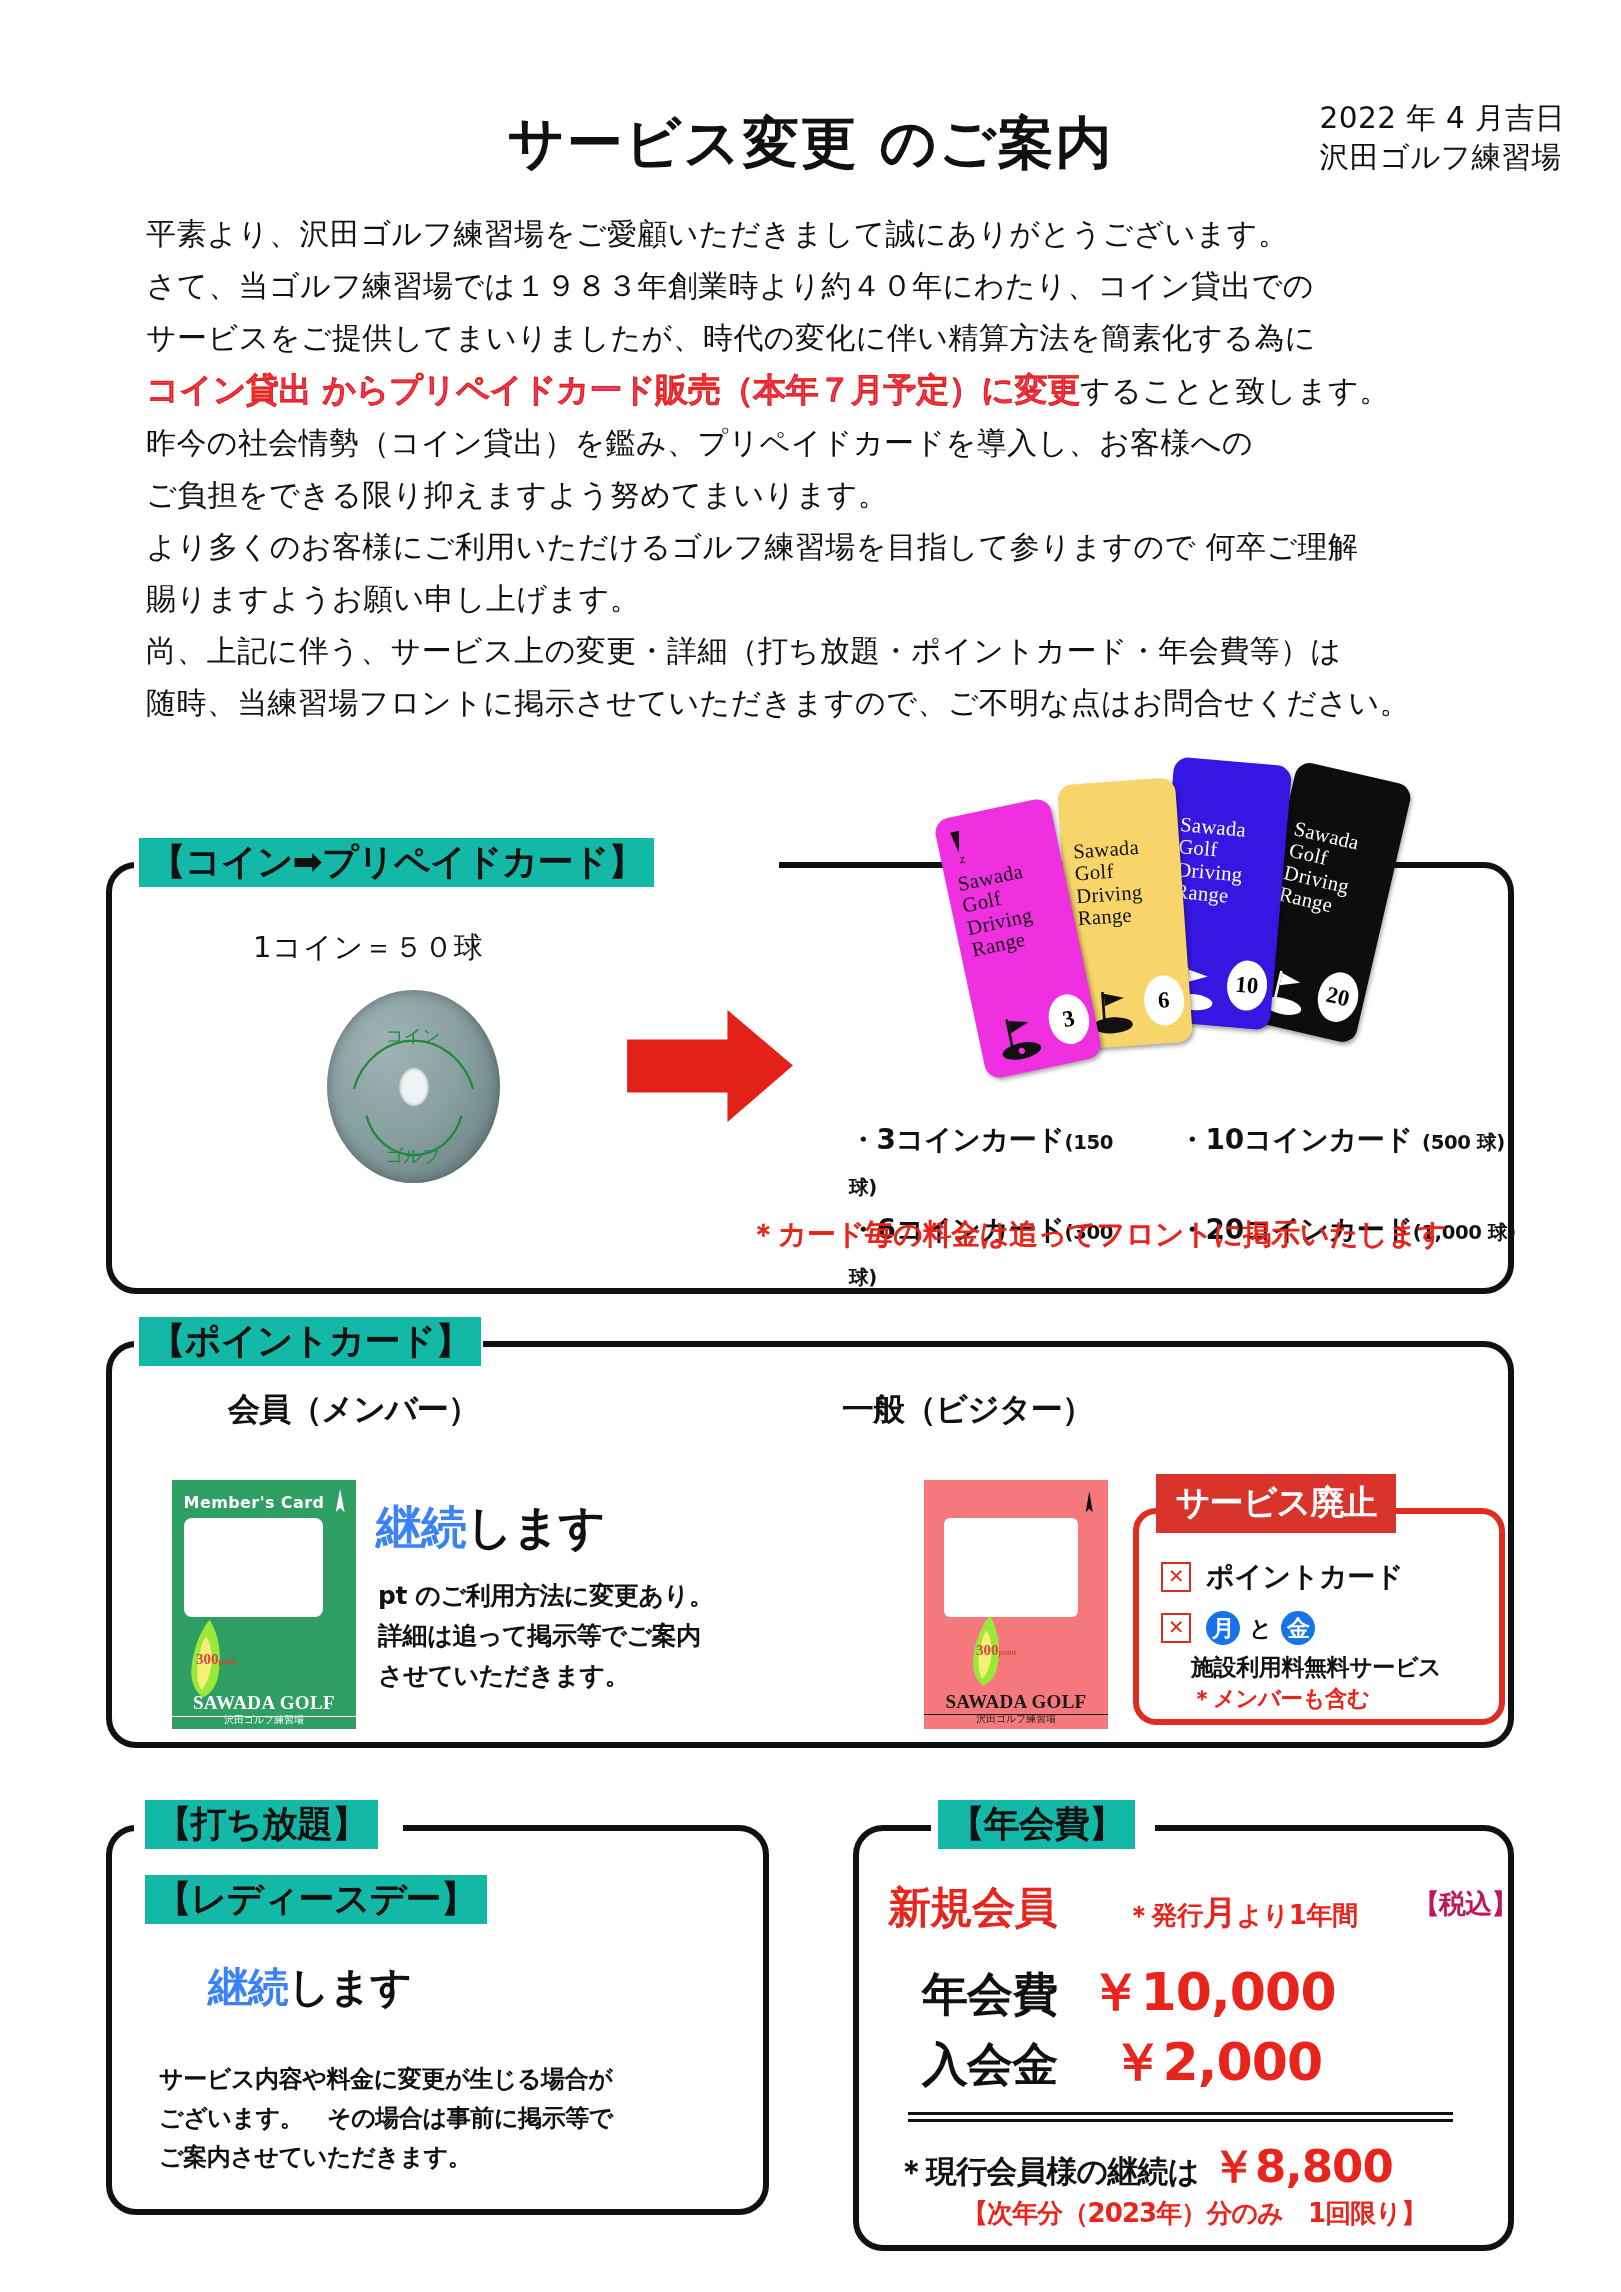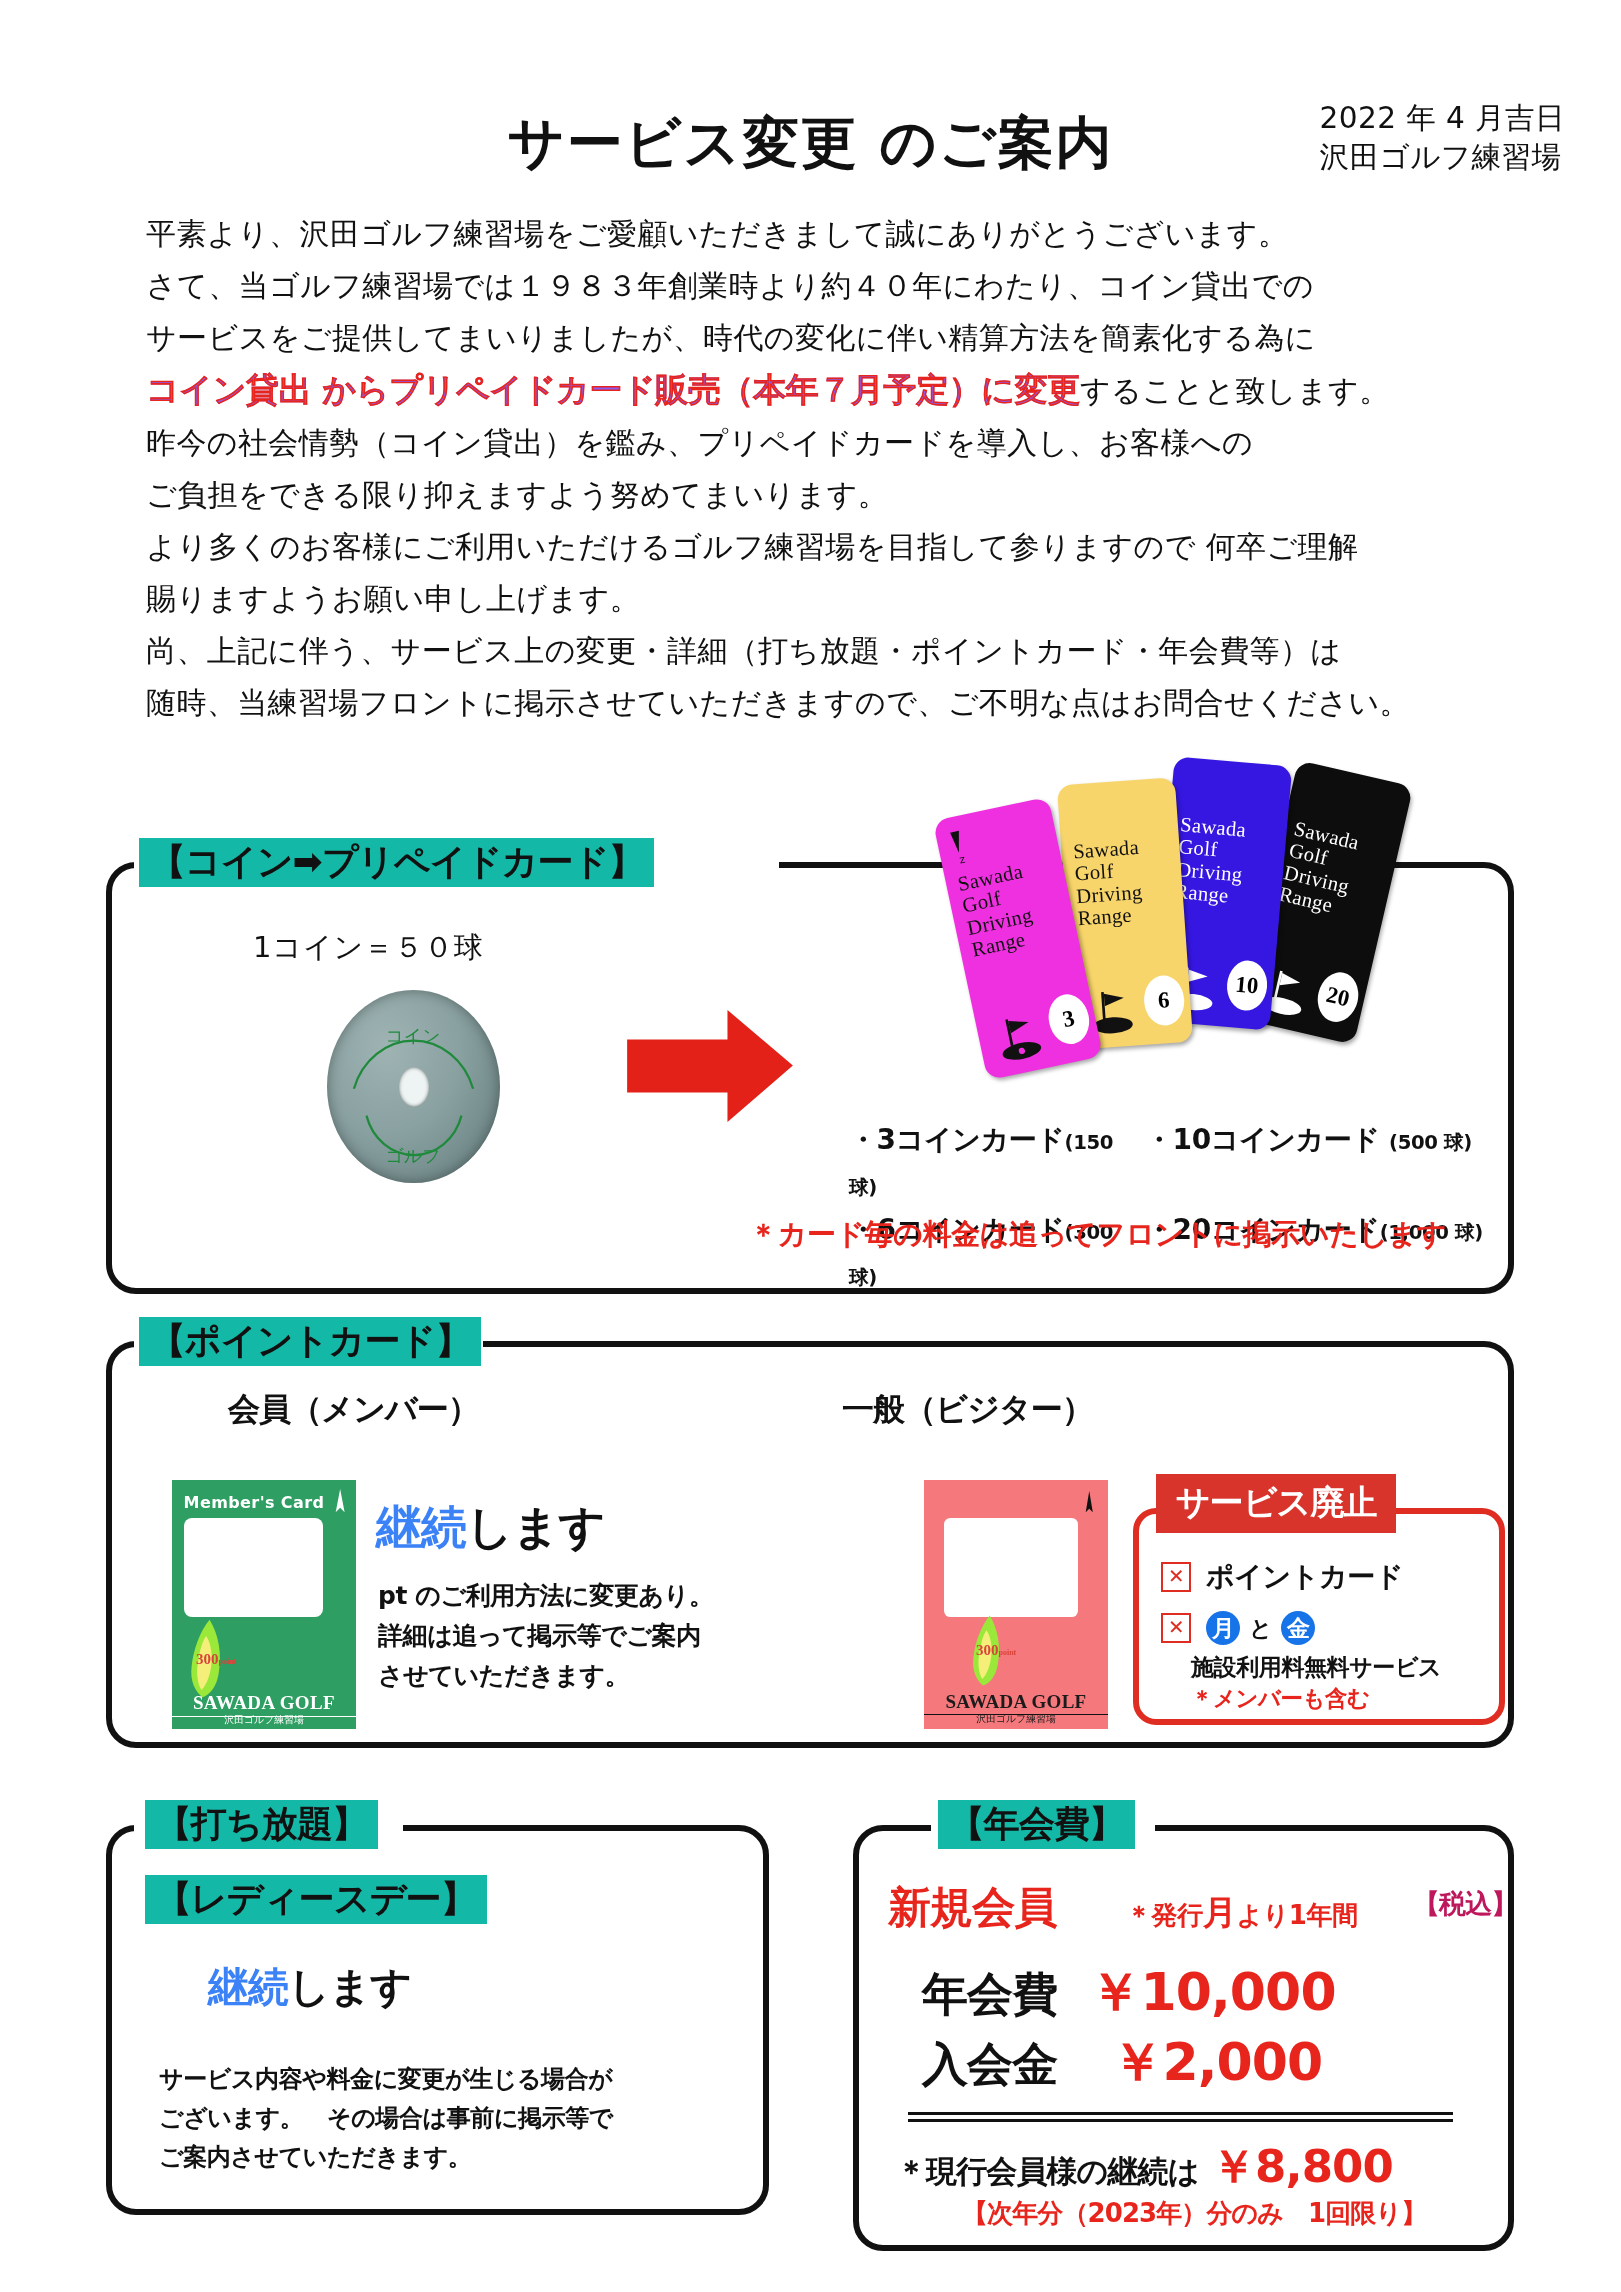--- a/index.html
+++ b/index.html
@@ -23,21 +23,21 @@
   }
 
   
   .body-text{
     position:absolute;left:146px;top:208px;width:1361px;
     font-size:30px;line-height:52px;letter-spacing:0.4px;
     font-family:"DejaVu Sans","Liberation Sans",sans-serif;
   }
   .body-text .ln{white-space:nowrap;}
   .hl{
-    color:#8b5cf6;font-weight:bold;font-size:33px;letter-spacing:-0.4px;
+    color:#ec4899;font-weight:bold;font-size:33px;letter-spacing:-0.4px;
     -webkit-text-stroke:0.5px #e8251d;
   }
 
   
   .sec{
     position:absolute;border:6.3px solid #111;border-radius:30px;
     box-sizing:border-box;background:#fff;
   }
   .sec-title{
     position:absolute;background:#14b8a6;padding:0 10.7px;
@@ -90,21 +90,21 @@
   }
   .pcard .flagicon{position:absolute;left:16px;bottom:12.5px;}
   .pcard .tick{position:absolute;left:10.7px;top:12.5px;}
 
   .card-list{
     position:absolute;left:849px;top:1119px;width:681px;
     font-size:28px;font-weight:bold;line-height:42px;
     font-family:"DejaVu Sans","Liberation Sans",sans-serif;
     letter-spacing:-0.4px;
   }
-  .card-list .row{display:flex;}
+  .card-list .row{display:flex;gap:33px;}
   .card-list .c1{width:296px;}
   .card-list .sm{font-size:19.7px;}
   .card-note{
     position:absolute;left:749px;top:1215px;width:788px;
     color:#e8251d;font-weight:bold;font-size:29px;letter-spacing:-0.4px;
     font-family:"DejaVu Sans","Liberation Sans",sans-serif;
   }
 
   
   #box2{left:106px;top:1341px;width:1408px;height:407px;}

